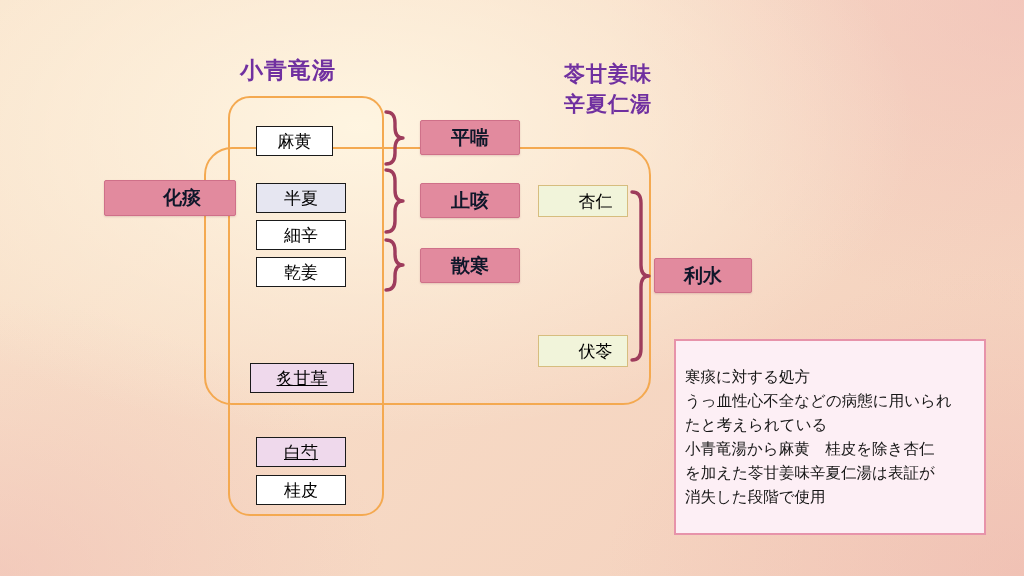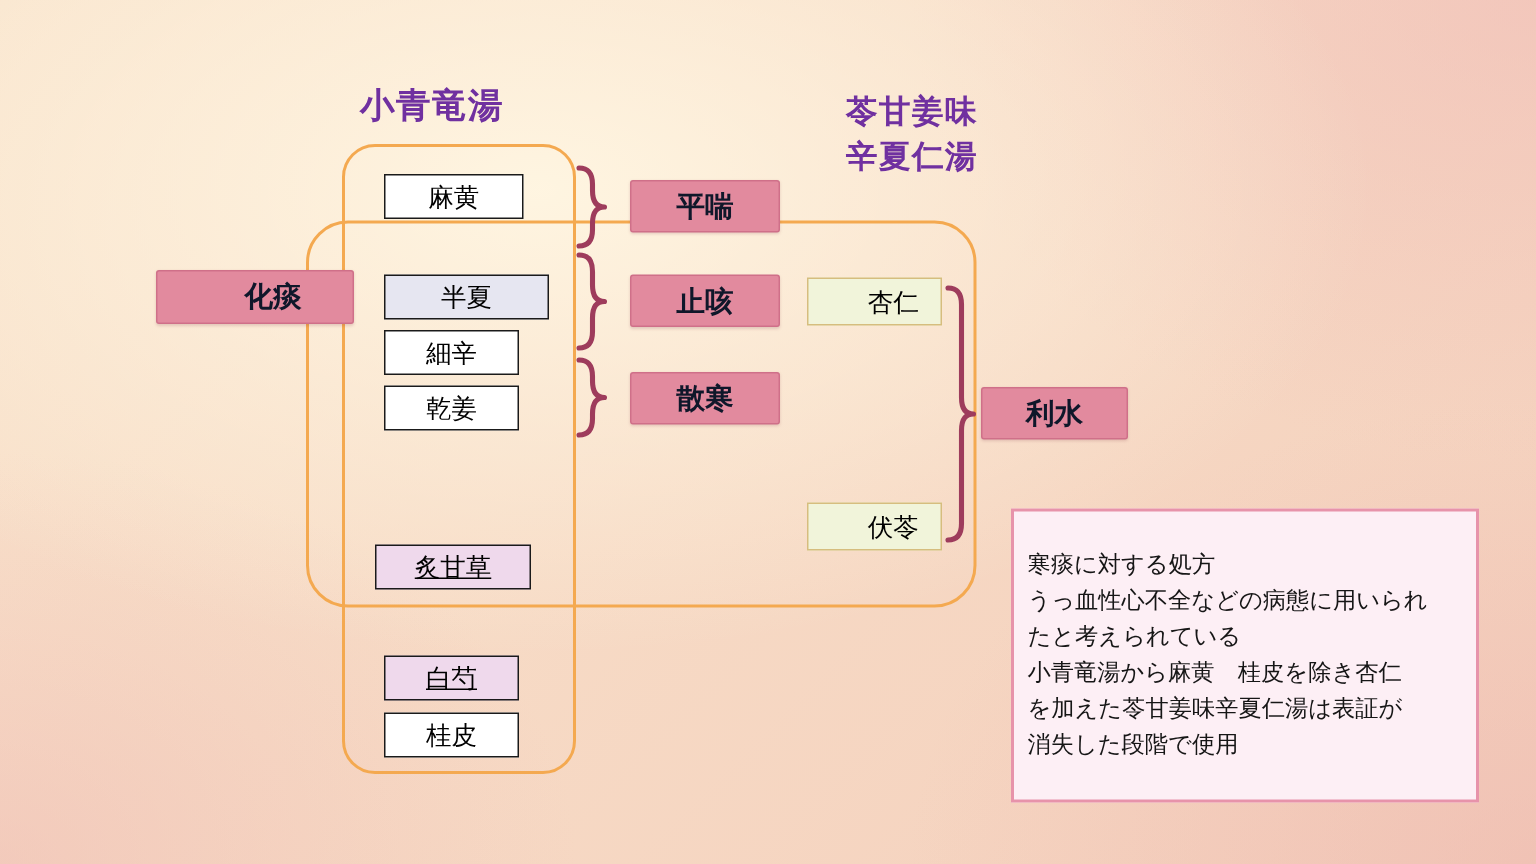--- a/index.html
+++ b/index.html
@@ -87,22 +87,22 @@
 
   <div class="title" style="left:240px;top:55px;">小青竜湯</div>
   <div class="title" style="left:564px;top:60px;font-size:21px;">苓甘姜味</div>
   <div class="title" style="left:564px;top:90px;font-size:21px;">辛夏仁湯</div>
 
   <div class="orange-rect" style="left:228px;top:96px;width:156px;height:420px;border-radius:22px;"></div>
   <div class="orange-rect" style="left:204px;top:147px;width:447px;height:258px;border-radius:28px;"></div>
 
   <div class="box func" style="left:104px;top:180px;width:132px;height:36px;padding-left:24px;">化痰</div>
 
-  <div class="box herb" style="left:256px;top:116px;width:93px;height:30px;">麻黄</div>
-  <div class="box herb lavender" style="left:256px;top:183px;width:110px;height:30px;">半夏</div>
+  <div class="box herb" style="left:256px;top:126px;width:77px;height:30px;">麻黄</div>
+  <div class="box herb lavender" style="left:256px;top:183px;width:90px;height:30px;">半夏</div>
   <div class="box herb" style="left:256px;top:220px;width:90px;height:30px;">細辛</div>
   <div class="box herb" style="left:256px;top:257px;width:90px;height:30px;">乾姜</div>
   <div class="box herb pinkish" style="left:250px;top:363px;width:104px;height:30px;">炙甘草</div>
   <div class="box herb" style="left:256px;top:475px;width:90px;height:30px;">桂皮</div>
   <div class="box herb pinkish" style="left:256px;top:437px;width:90px;height:30px;">白芍</div>
 
   <svg class="brace" style="left:384px;top:110px;" width="22" height="56">
     <path d="M2 2 Q11 2 11 13 L11 17 Q11 28 19 28 Q11 28 11 39 L11 43 Q11 54 2 54"></path>
   </svg>
   <svg class="brace" style="left:384px;top:168px;" width="22" height="66">

